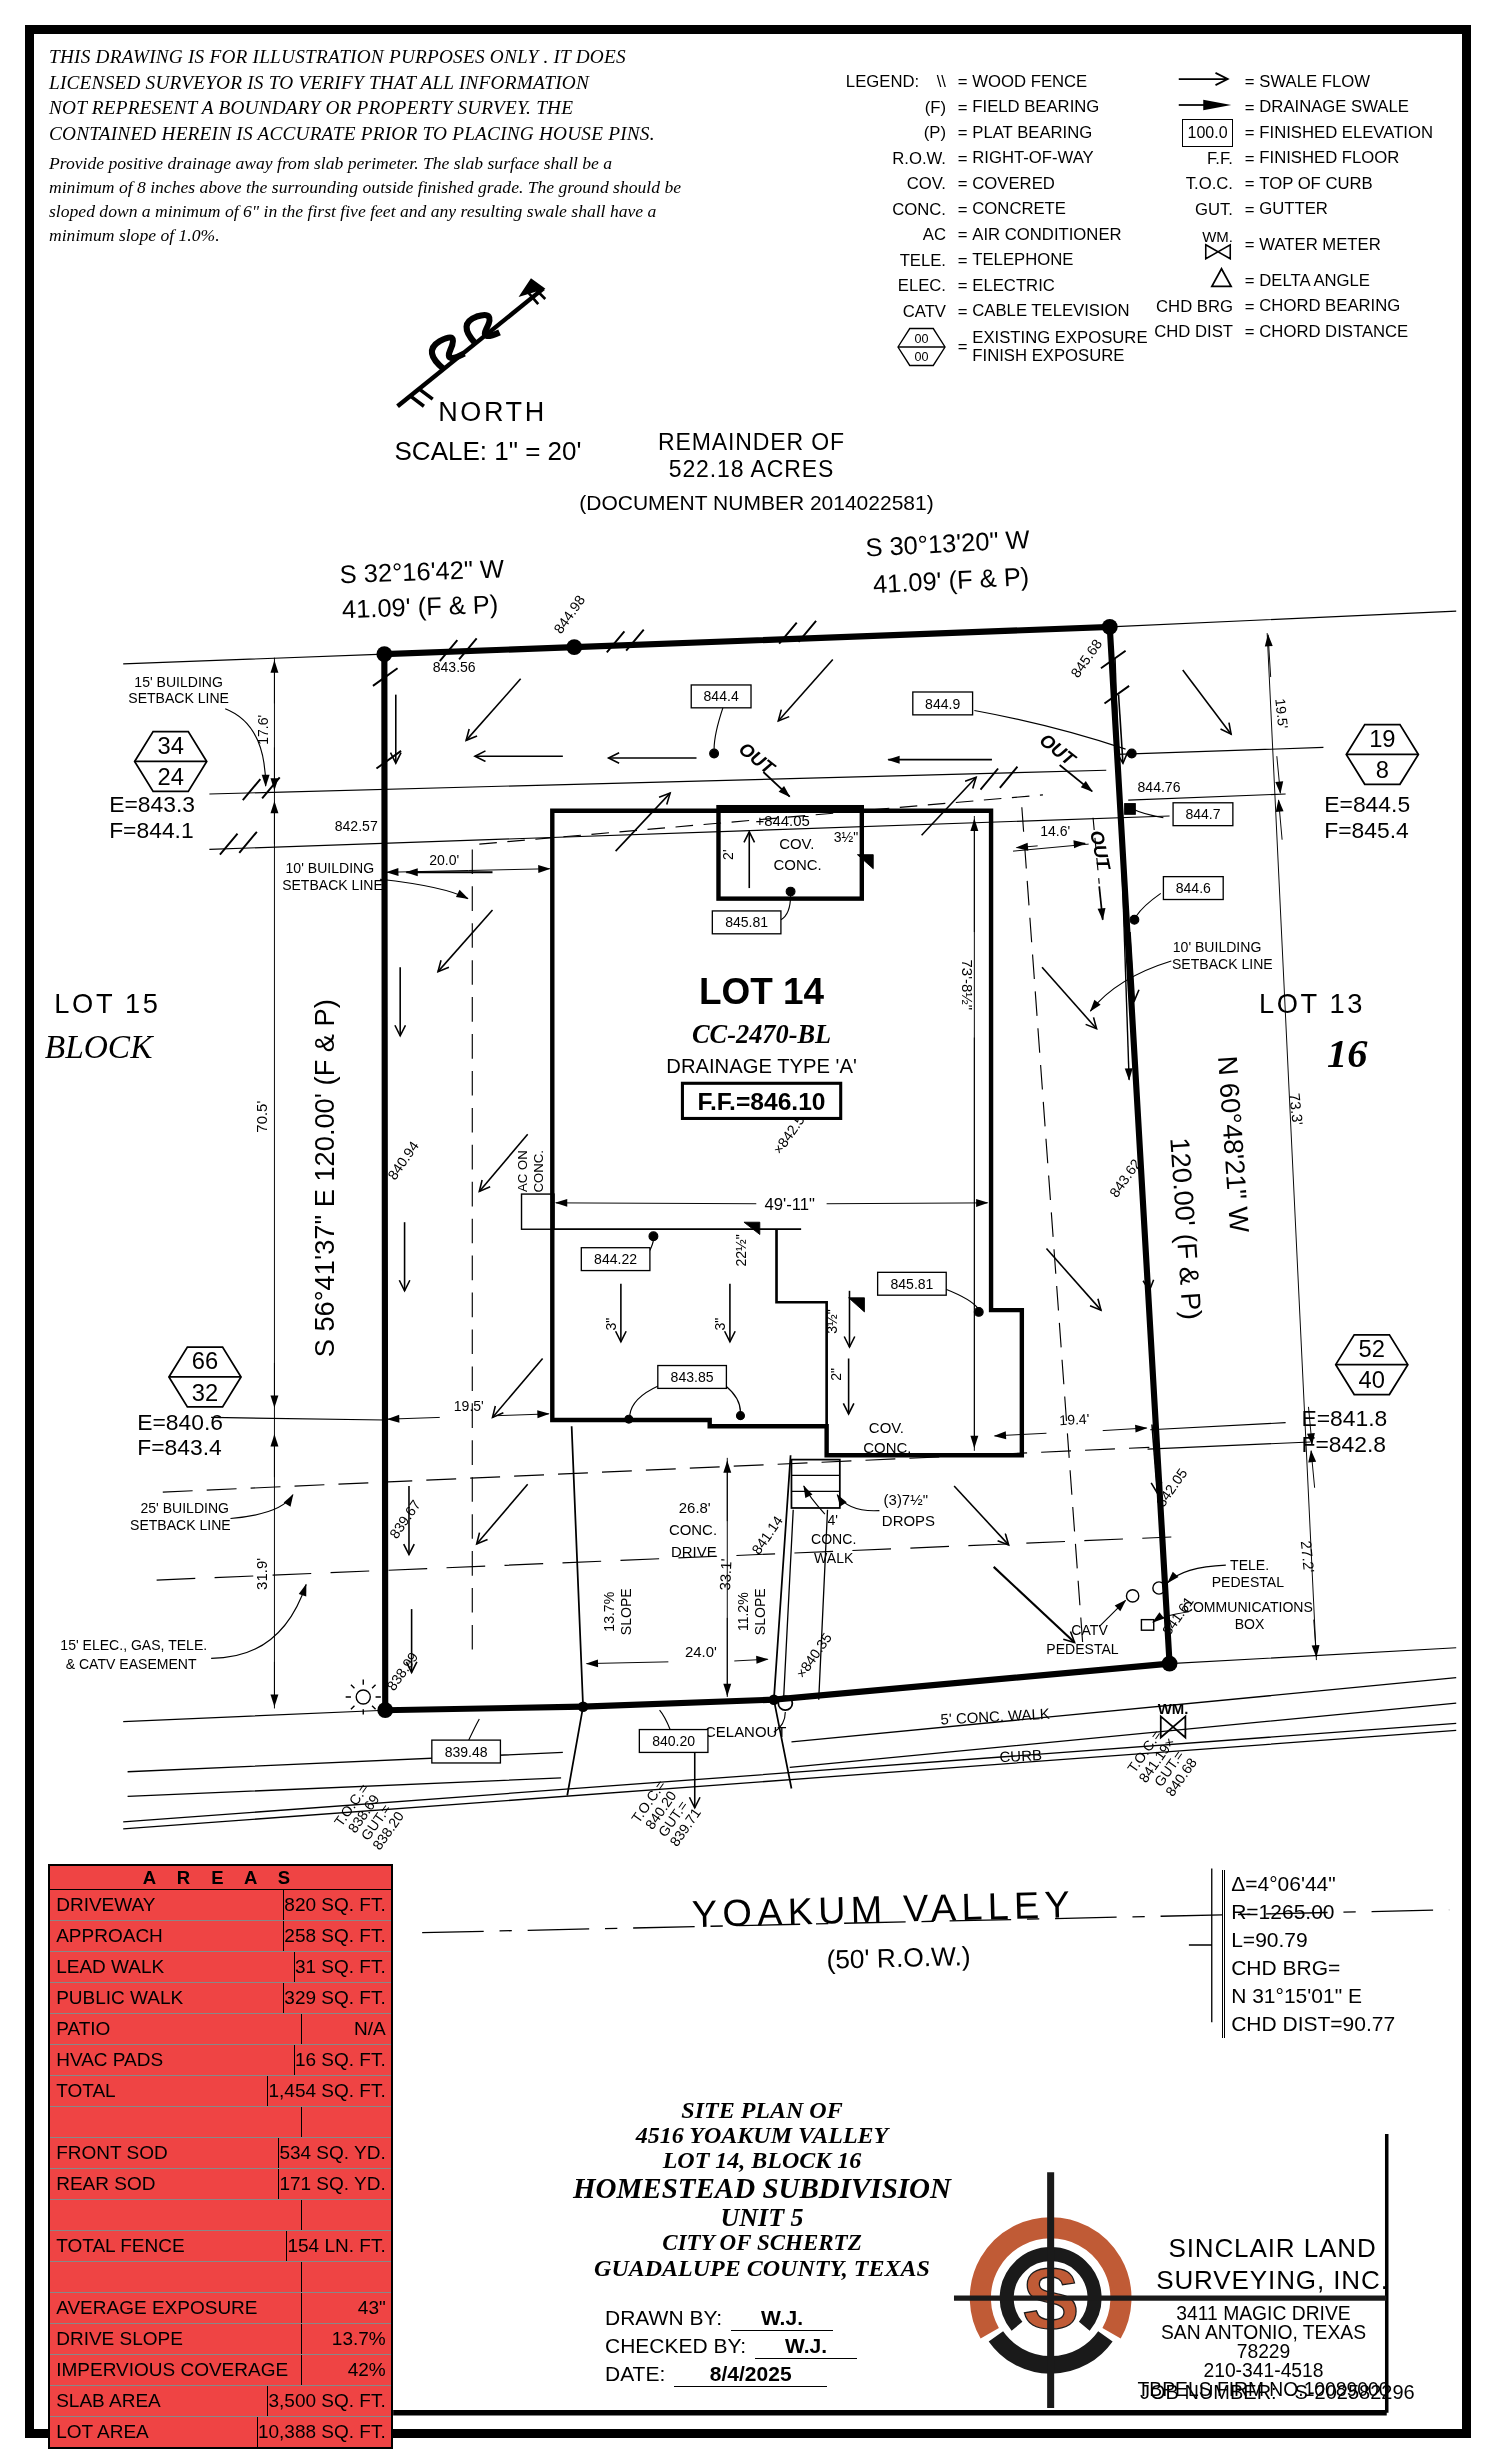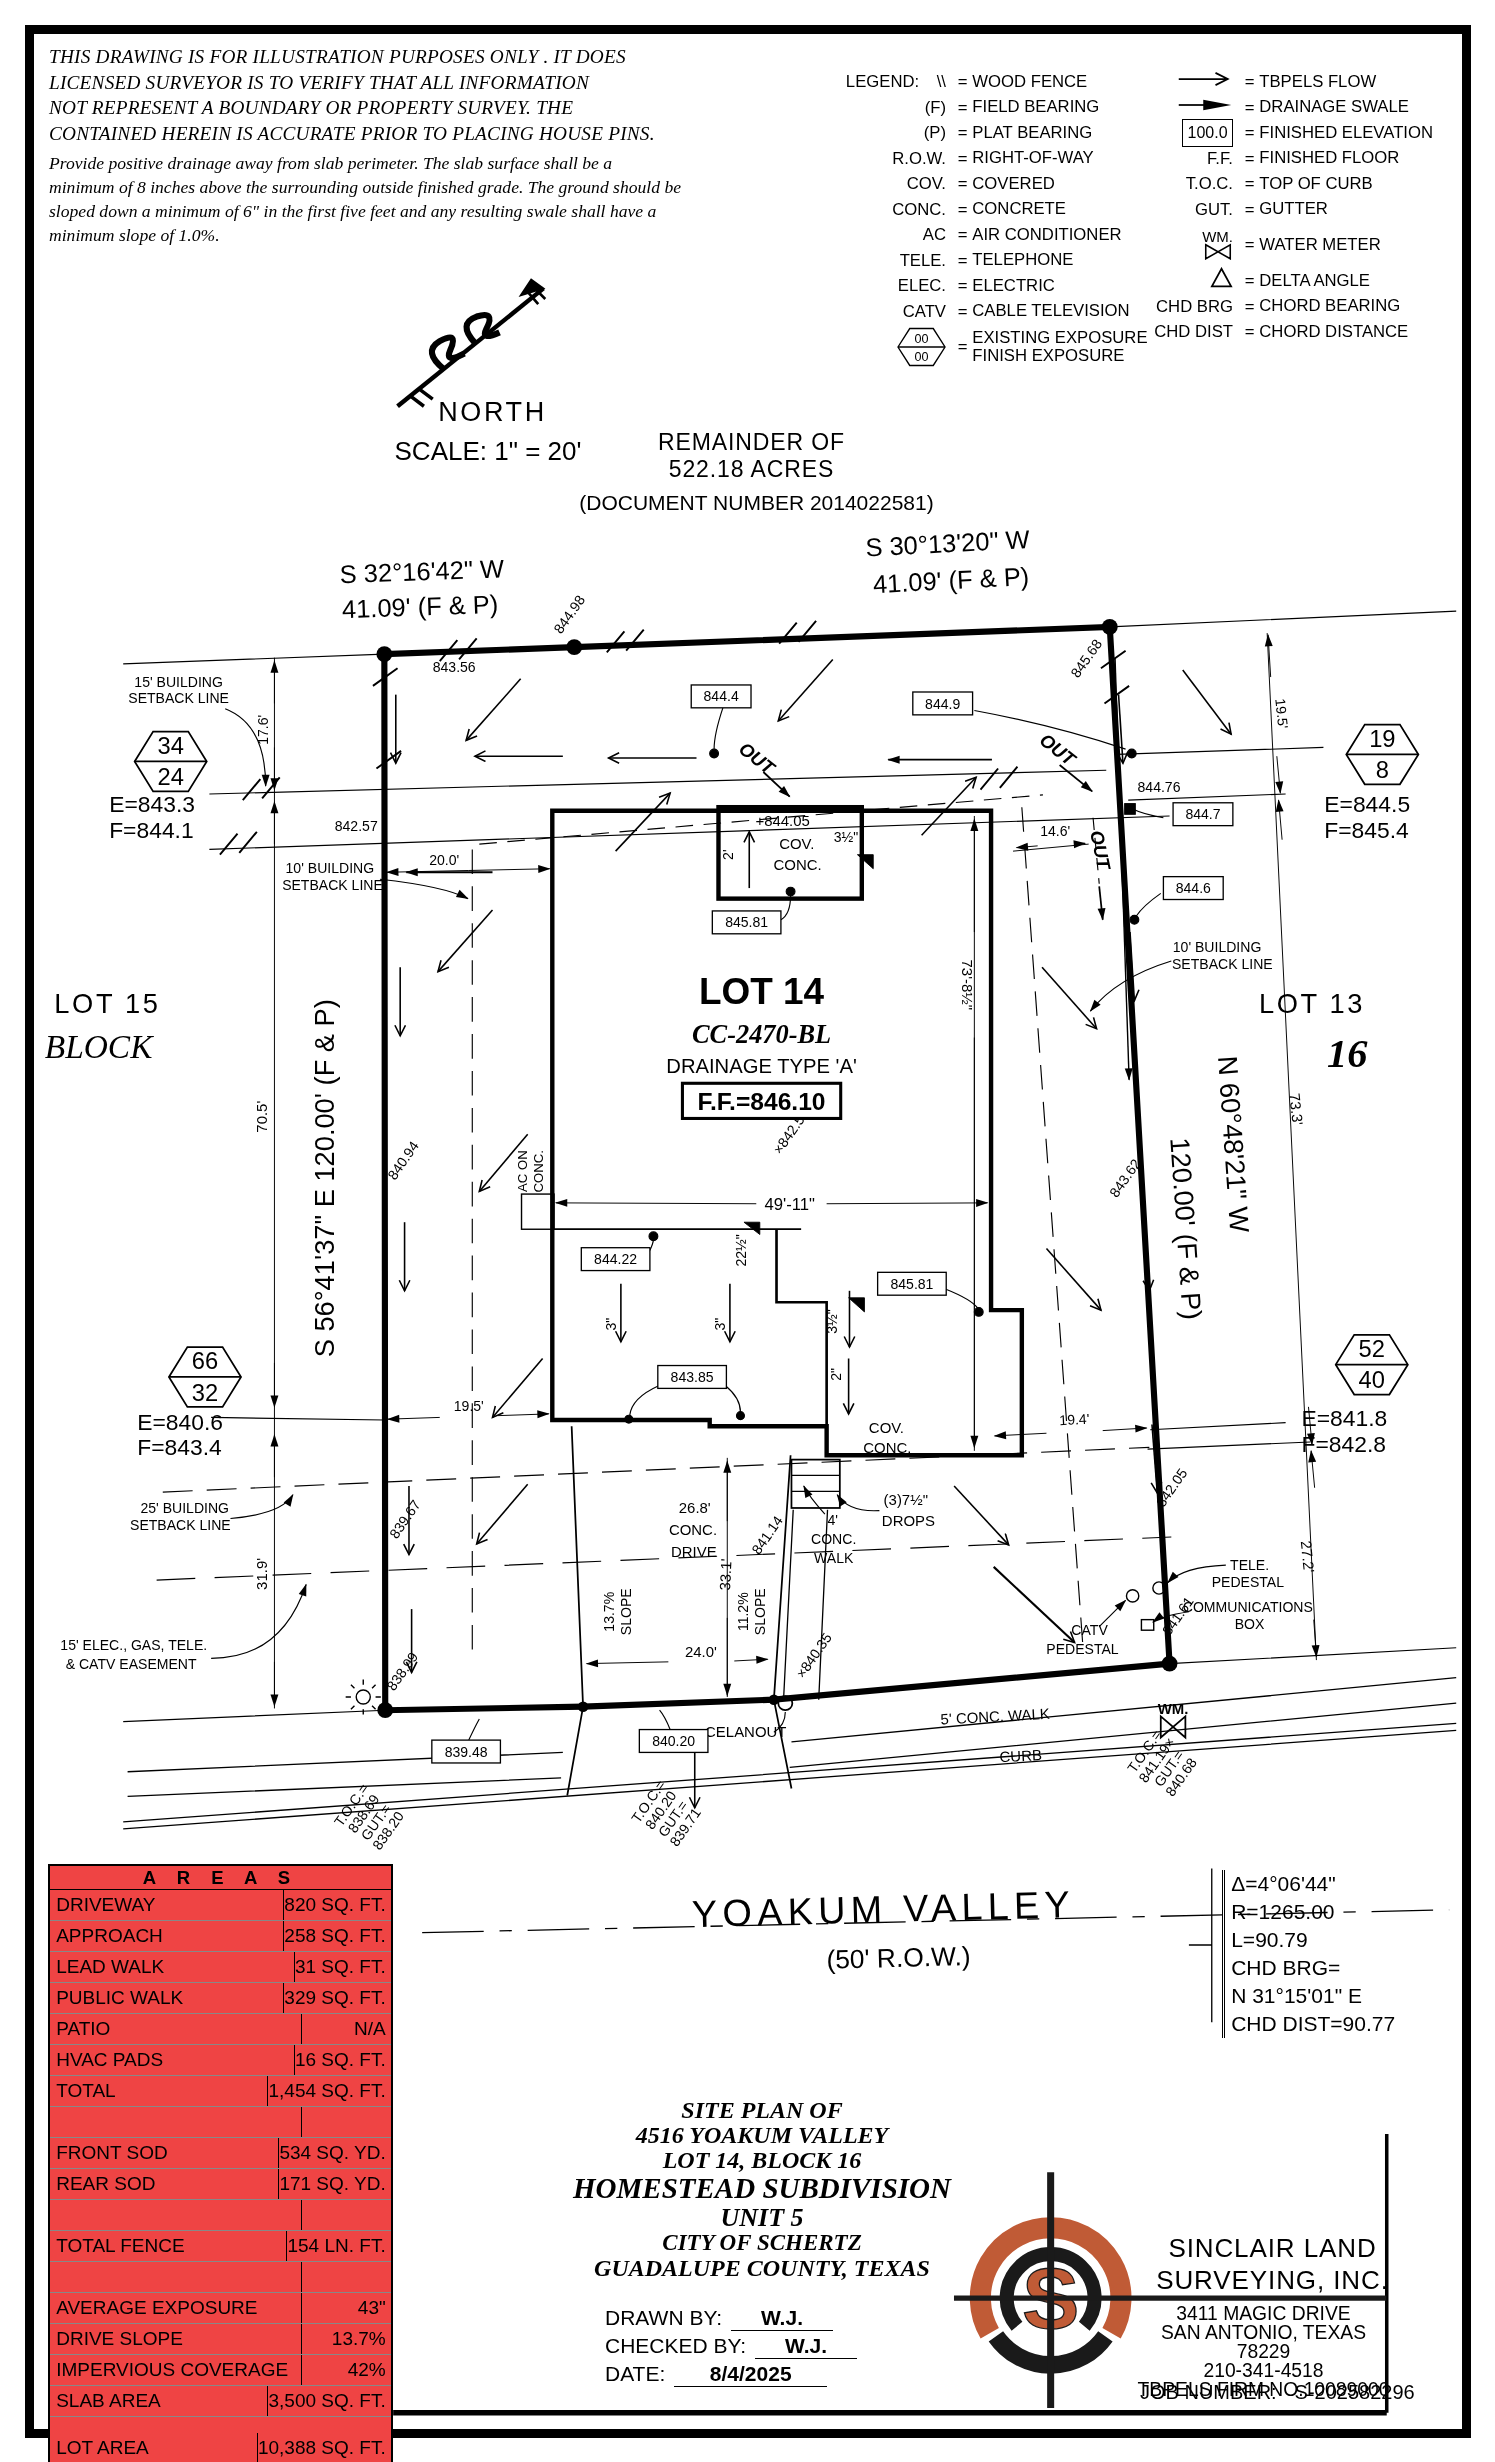--- a/index.html
+++ b/index.html
@@ -26,21 +26,21 @@
   
   .ctr{text-align:center;}
   #north-label{left:387px;top:397px;width:211px;font-size:27px;letter-spacing:2.6px;}
   #scale-label{left:334px;top:436px;width:308px;font-size:26px;}
   #remainder{left:633px;top:429px;width:237px;font-size:23px;line-height:27px;letter-spacing:0.9px;}
   #docnum{left:528px;top:491px;width:457px;font-size:21px;}
   
   #areas{left:48px;top:1864px;width:345px;border:2.6px solid #000;box-sizing:border-box;background:#ef4444;}
   #areas .hd{height:23px;line-height:23px;text-align:center;font-size:18.5px;font-weight:bold;letter-spacing:8px;border-bottom:1.8px solid #000;}
   #areas .trow{display:flex;height:30px;line-height:30px;font-size:19px;border-bottom:1.2px solid #888;}
-  #areas .trow:last-child{border-bottom:none;margin-top:16px;}
+  #areas .trow:last-child{border-bottom:none;}
   #areas .tl{width:252px;padding-left:6.2px;border-right:1.4px solid #000;box-sizing:border-box;white-space:nowrap;}
   #areas .tv{flex:1;text-align:right;padding-right:5.3px;white-space:nowrap;}
   
   #titleblock{left:472px;top:2097px;width:580px;text-align:center;font-family:"Liberation Serif",serif;font-style:italic;font-weight:bold;}
   #titleblock .t1{font-size:24px;line-height:26px;}
   #titleblock .t2{font-size:24px;line-height:24.6px;}
   #titleblock .t3{font-size:24px;line-height:24.6px;}
   #titleblock .t4{font-size:29px;line-height:32px;}
   #titleblock .t5{font-size:26px;line-height:27px;}
   #titleblock .t6{font-size:23px;line-height:24px;}
@@ -566,21 +566,21 @@
     </div>
   </div>
 <div id="legend-right" class="abs legend-col">
     <div class="lrow">
       <span class="sym">
         <span><svg width="56" height="16" viewBox="0 0 64 18">
             <path d="M2,9 H56 M44,2 L58,9 L44,16" fill="none" stroke="#000" stroke-width="2"></path>
           </svg></span>
       </span>
       <span class="eq">=</span>
-      <span class="dsc">TBPELS FLOW</span>
+      <span class="dsc">SWALE FLOW</span>
     </div>
     <div class="lrow">
       <span class="sym">
         <span><svg width="56" height="16" viewBox="0 0 64 18">
             <line x1="2" y1="9" x2="34" y2="9" stroke="#000" stroke-width="2"></line>
             <path d="M30,3 L62,9 L30,15 Z" fill="#000"></path>
           </svg></span>
       </span>
       <span class="eq">=</span>
       <span class="dsc">DRAINAGE SWALE</span>

